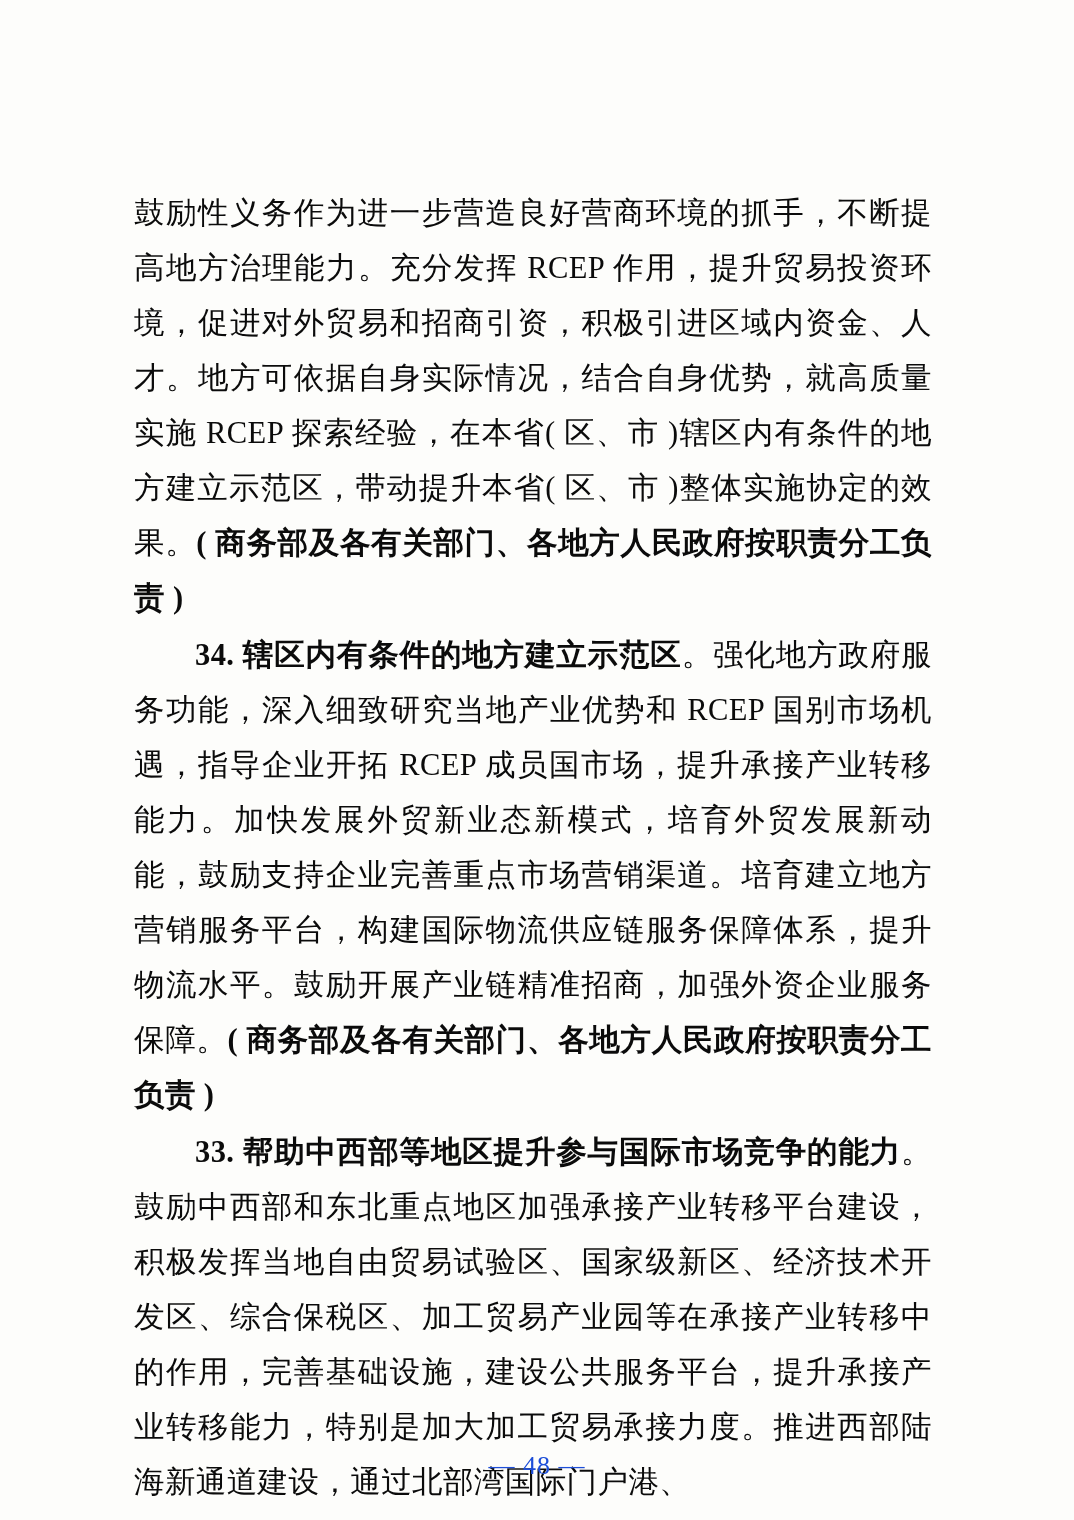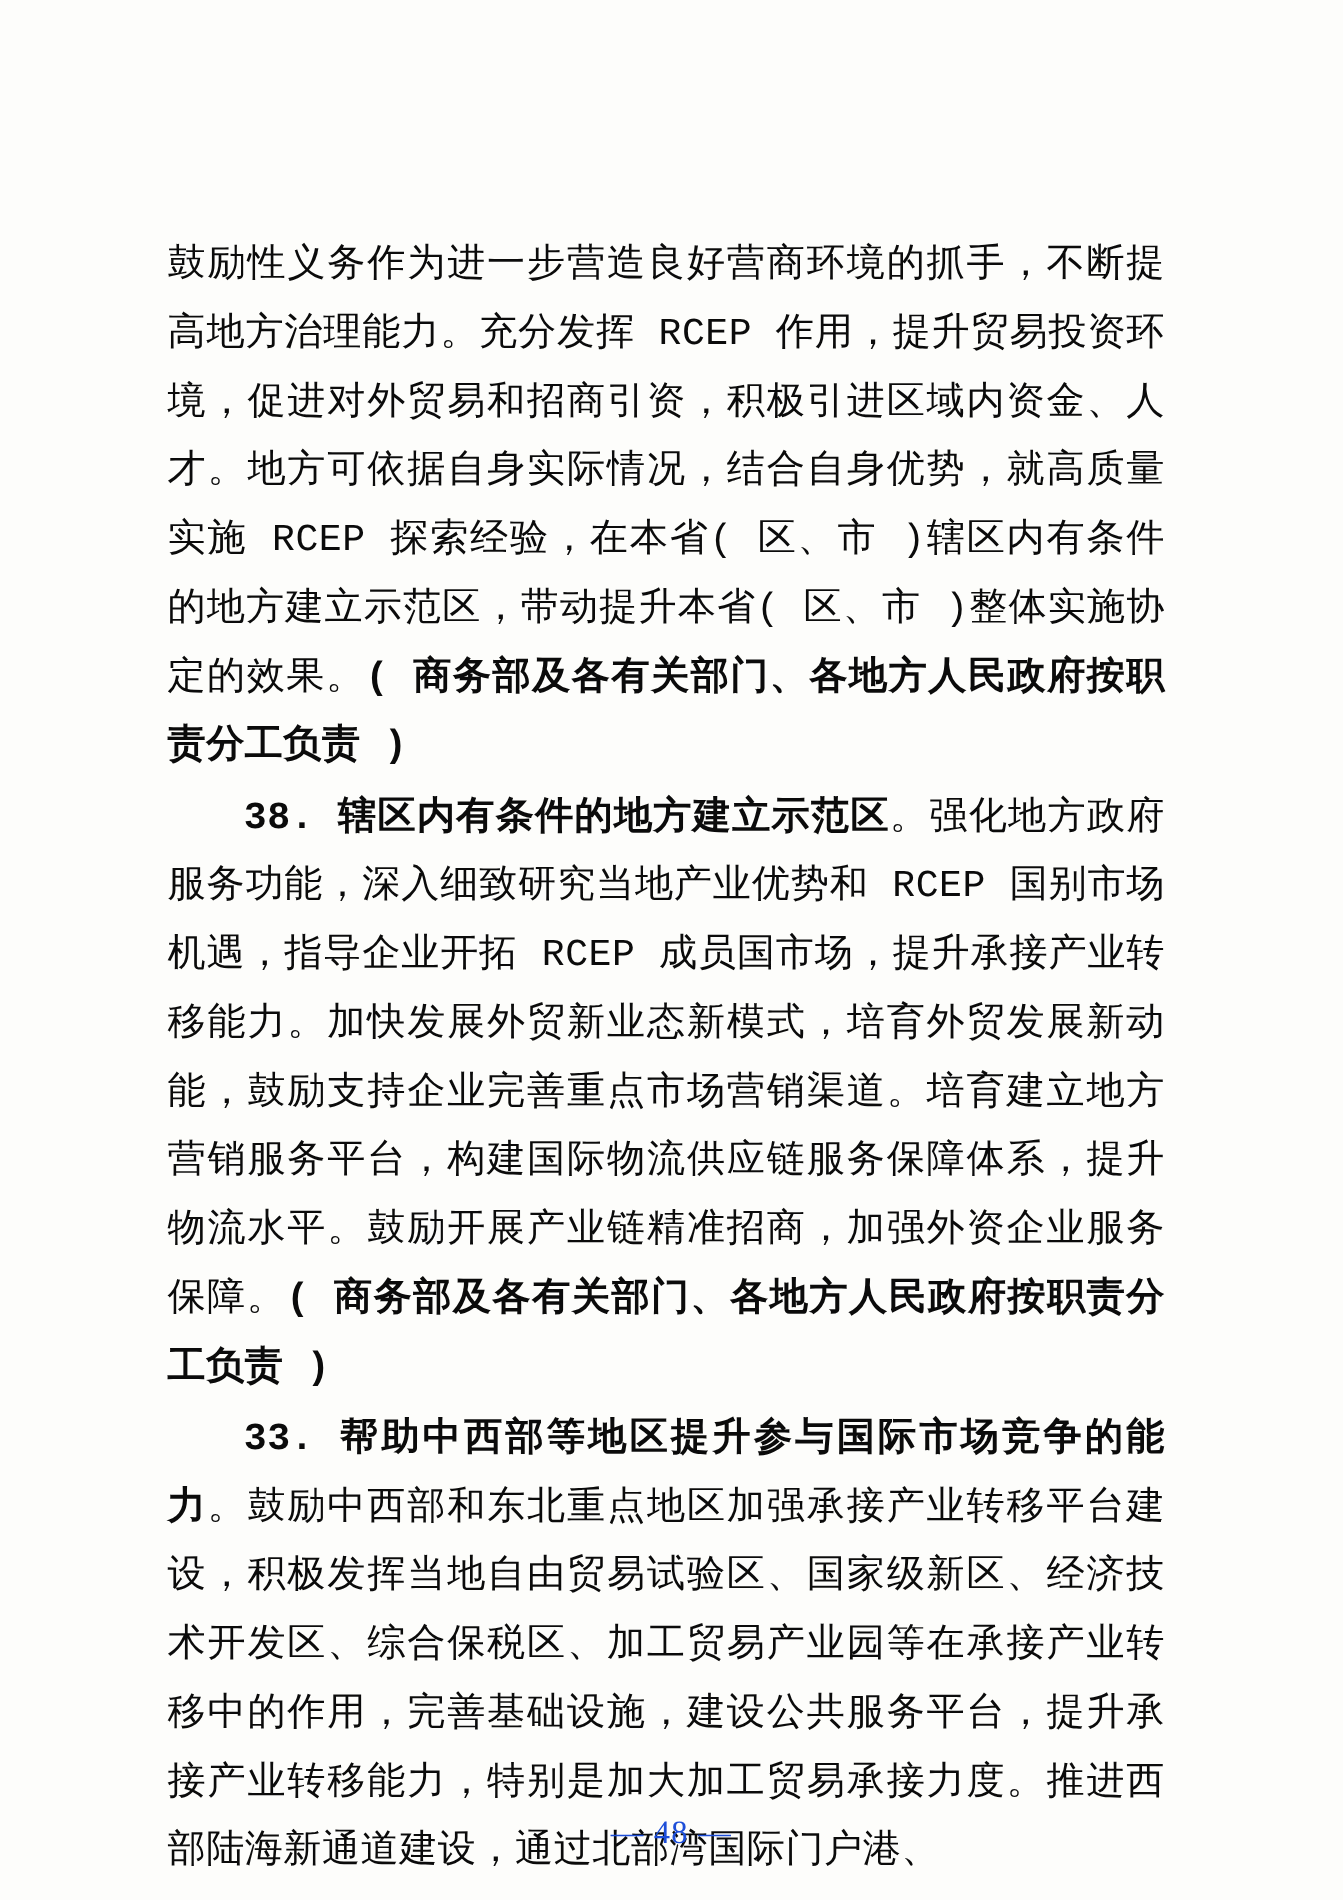--- a/index.html
+++ b/index.html
@@ -15,21 +15,21 @@
     margin: 0 auto;
     overflow: hidden;
   }
   .content {
     position: absolute;
     left: 134px;
     top: 186px;
     width: 810px;
   }
   .para {
-    font-family: Liberation Mono, monospace;
+    font-family: Liberation Serif, serif;
     font-size: 30.5px;
     line-height: 55px;
     color: #0b0b0b;
     text-align: justify;
     text-justify: inter-ideograph;
     letter-spacing: 0.4px;
     margin: 0 12px 0 0;
     text-indent: 0;
   }
   .para.indent {
@@ -52,17 +52,17 @@
     color: #1d4ed8;
     letter-spacing: 1px;
   }
 </style>
 </head>
 <body>
 
 <div class="page">
   <div class="content">
     <p class="para" id="p0"><span>鼓励性义务作为进一步营造良好营商环境的抓手，不断提高地方治理能力。充分发挥 RCEP 作用，提升贸易投资环境，促进对外贸易和招商引资，积极引进区域内资金、人才。地方可依据自身实际情况，结合自身优势，就高质量实施 RCEP 探索经验，在本省( 区、市 )辖区内有条件的地方建立示范区，带动提升本省( 区、市 )整体实施协定的效果。</span><span class="bold">( 商务部及各有关部门、各地方人民政府按职责分工负责 )</span></p>
-    <p class="para indent" id="p1"><span class="bold">38.</span><span class="bold"> 辖区内有条件的地方建立示范区</span><span>。强化地方政府服务功能，深入细致研究当地产业优势和 RCEP 国别市场机遇，指导企业开拓 RCEP 成员国市场，提升承接产业转移能力。加快发展外贸新业态新模式，培育外贸发展新动能，鼓励支持企业完善重点市场营销渠道。培育建立地方营销服务平台，构建国际物流供应链服务保障体系，提升物流水平。鼓励开展产业链精准招商，加强外资企业服务保障。</span><span class="bold">( 商务部及各有关部门、各地方人民政府按职责分工负责 )</span></p>
+    <p class="para indent" id="p1"><span class="bold">34.</span><span class="bold"> 辖区内有条件的地方建立示范区</span><span>。强化地方政府服务功能，深入细致研究当地产业优势和 RCEP 国别市场机遇，指导企业开拓 RCEP 成员国市场，提升承接产业转移能力。加快发展外贸新业态新模式，培育外贸发展新动能，鼓励支持企业完善重点市场营销渠道。培育建立地方营销服务平台，构建国际物流供应链服务保障体系，提升物流水平。鼓励开展产业链精准招商，加强外资企业服务保障。</span><span class="bold">( 商务部及各有关部门、各地方人民政府按职责分工负责 )</span></p>
     <p class="para indent" id="p2"><span class="bold">33.</span><span class="bold">  帮助中西部等地区提升参与国际市场竞争的能力</span><span>。鼓励中西部和东北重点地区加强承接产业转移平台建设，积极发挥当地自由贸易试验区、国家级新区、经济技术开发区、综合保税区、加工贸易产业园等在承接产业转移中的作用，完善基础设施，建设公共服务平台，提升承接产业转移能力，特别是加大加工贸易承接力度。推进西部陆海新通道建设，通过北部湾国际门户港、</span></p>
   </div>
   <div class="pagenum">— 48 —</div>
 </div>
 
 </body></html>

